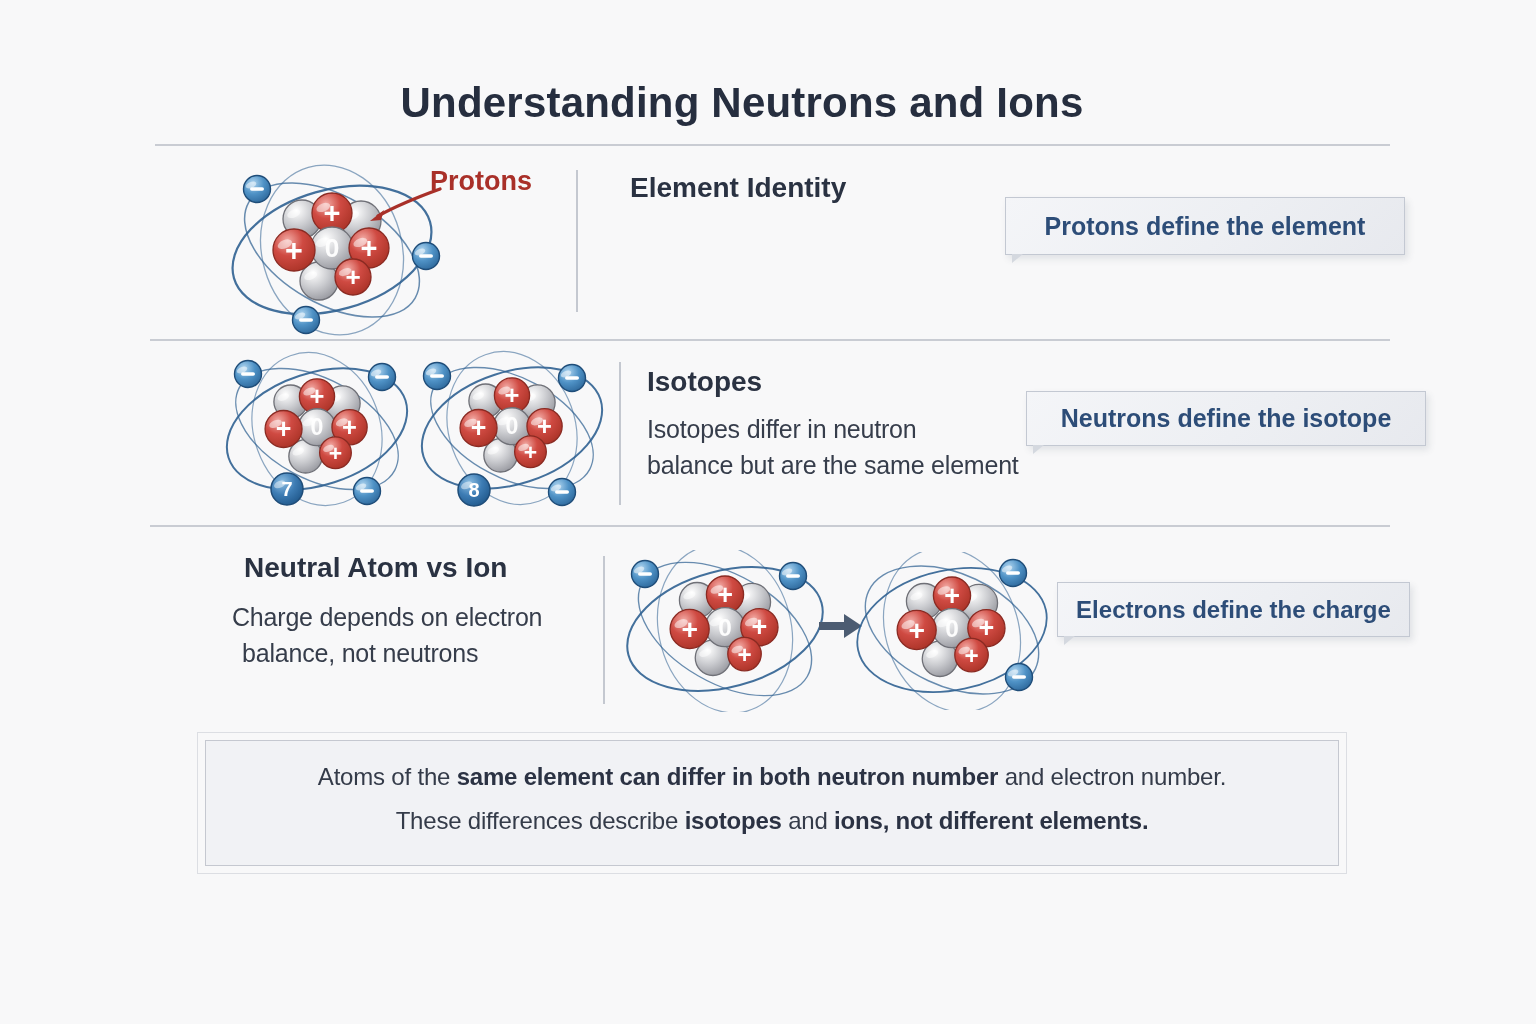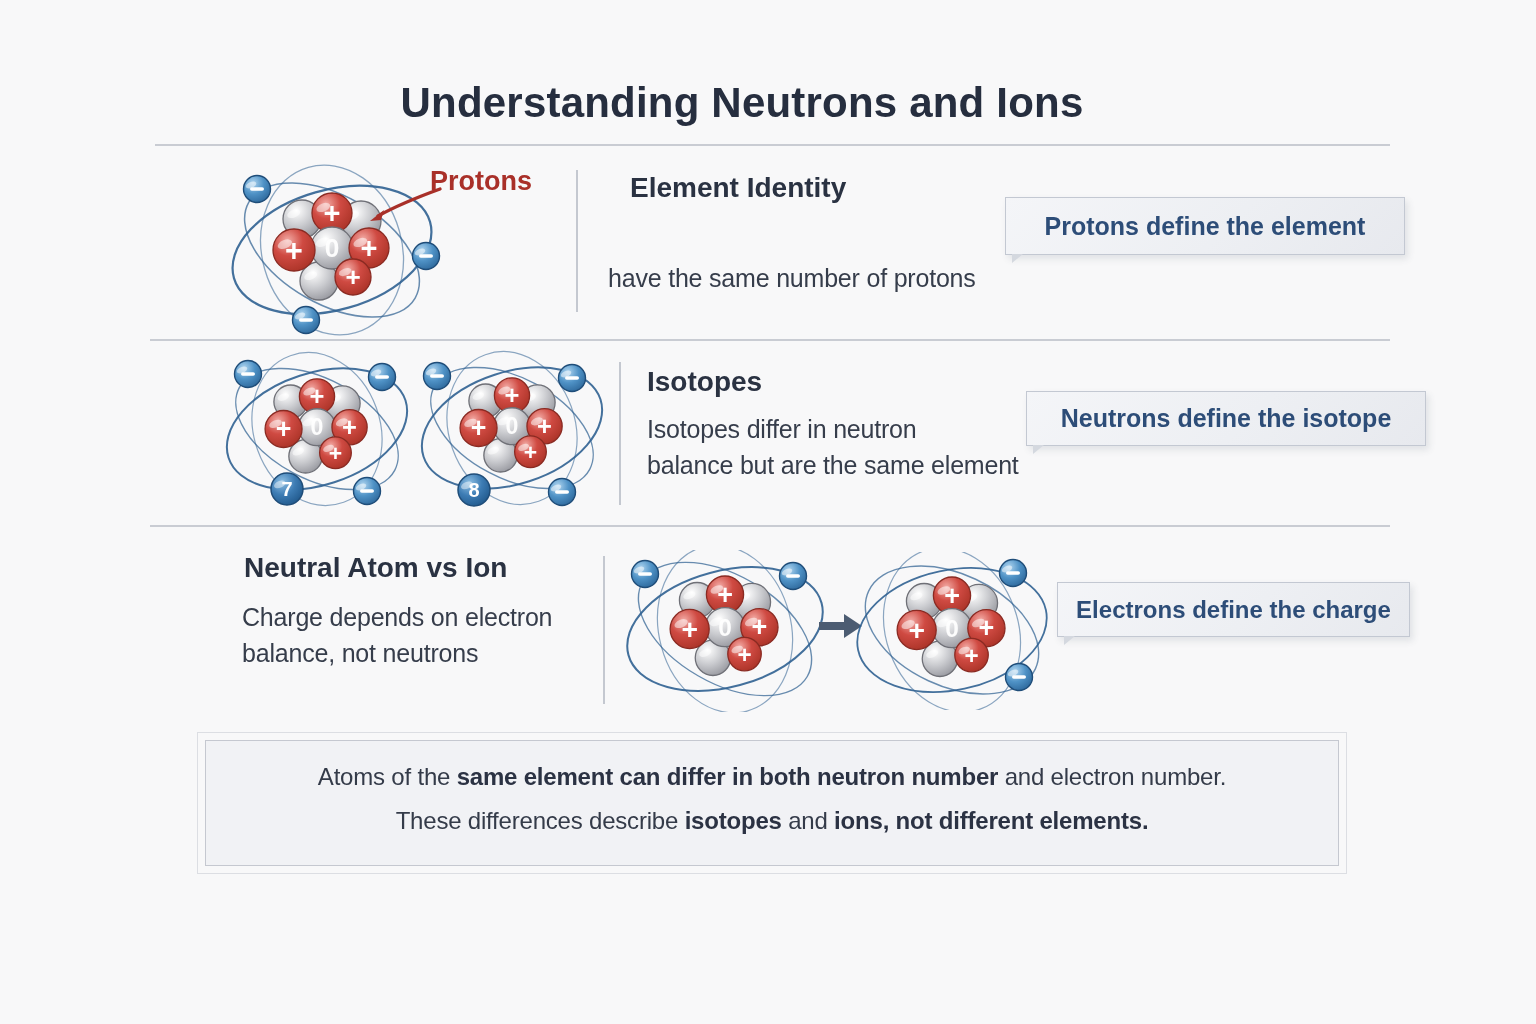--- a/index.html
+++ b/index.html
@@ -120,21 +120,20 @@
   <div class="abs protons-label" style="left:430px;top:166px;">Protons</div>
 
   <svg class="abs" style="left:366px;top:184px;" width="80" height="42" viewBox="0 0 80 42">
     <path d="M74,5 C52,13 30,22 12,32" fill="none" stroke="#a93029" stroke-width="3.4" stroke-linecap="round"></path>
     <polygon points="4,37 18,26 15,36" fill="#a93029"></polygon>
   </svg>
 
   <div class="abs vline" style="left:576px;top:170px;height:142px;"></div>
 
   <div class="abs h-row" style="left:630px;top:172px;">Element Identity</div>
-  <div class="abs body-line" style="left:608px;top:264px;">have the same number of protons</div>
 
   <div class="abs callout" style="left:1005px;top:197px;width:398px;height:56px;">Protons define the element</div>
 
   <div id="atom-r2a" class="atom-box" style="left:220px;top:350px;width:205px;height:162px;"><svg width="205" height="162" viewBox="0 0 205 162">
         <ellipse cx="97" cy="79" rx="93" ry="56" fill="none" stroke="#2f6191" stroke-width="2" opacity="0.9" transform="rotate(-18 97 79)"></ellipse>
         <ellipse cx="97" cy="79" rx="88" ry="50" fill="none" stroke="#2f6191" stroke-width="1.4" opacity="0.72" transform="rotate(28 97 79)"></ellipse>
         <ellipse cx="97" cy="79" rx="78" ry="63" fill="none" stroke="#2f6191" stroke-width="1.2" opacity="0.55" transform="rotate(70 97 79)"></ellipse>
         <g>
           <circle cx="70.6" cy="51.72" r="16.72" fill="url(#gGray)" stroke="#6f7077" stroke-width="1.3"></circle>
           <ellipse cx="65.58399999999999" cy="44.6976" rx="6.0192" ry="3.344" fill="#ffffff" opacity="0.5" transform="rotate(-22 70.6 51.72)"></ellipse>
@@ -230,21 +229,21 @@
 
   <div class="abs vline" style="left:619px;top:362px;height:143px;"></div>
 
   <div class="abs h-row" style="left:647px;top:366px;">Isotopes</div>
   <div class="abs body-line" style="left:647px;top:415px;">Isotopes differ in neutron</div>
   <div class="abs body-line" style="left:647px;top:451px;">balance but are the same element</div>
 
   <div class="abs callout" style="left:1026px;top:391px;width:398px;height:53px;">Neutrons define the isotope</div>
 
   <div class="abs h-row" style="left:244px;top:552px;">Neutral Atom vs Ion</div>
-  <div class="abs body-line" style="left:242px;top:603px;">Charge depends on electron</div>
+  <div class="abs body-line" style="left:232px;top:603px;">Charge depends on electron</div>
   <div class="abs body-line" style="left:242px;top:639px;">balance, not neutrons</div>
 
   <div class="abs vline" style="left:603px;top:556px;height:148px;"></div>
 
   <div id="atom-r3a" class="atom-box" style="left:614px;top:550px;width:222px;height:162px;"><svg width="222" height="162" viewBox="0 0 222 162">
         <ellipse cx="111" cy="79" rx="100" ry="58" fill="none" stroke="#2f6191" stroke-width="2" opacity="0.9" transform="rotate(-15 111 79)"></ellipse>
         <ellipse cx="111" cy="79" rx="95" ry="54" fill="none" stroke="#2f6191" stroke-width="1.4" opacity="0.72" transform="rotate(30 111 79)"></ellipse>
         <ellipse cx="111" cy="79" rx="85" ry="66" fill="none" stroke="#2f6191" stroke-width="1.2" opacity="0.55" transform="rotate(75 111 79)"></ellipse>
         <g>
           <circle cx="83.1" cy="50.17" r="17.67" fill="url(#gGray)" stroke="#6f7077" stroke-width="1.3"></circle>

